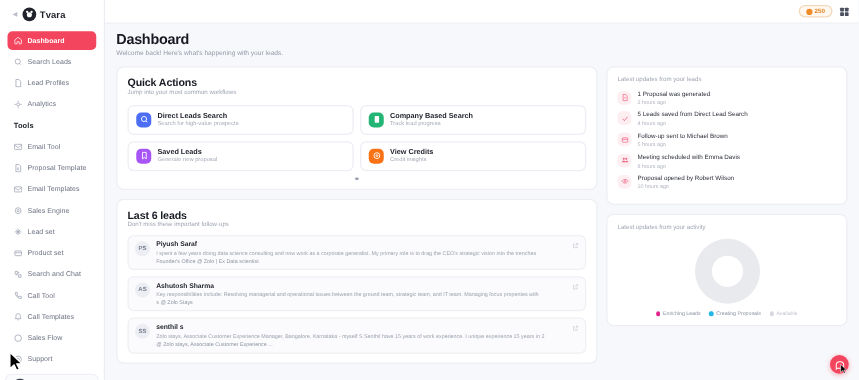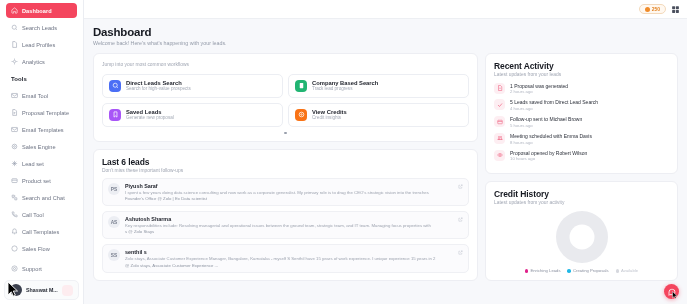--- a/index.html
+++ b/index.html
@@ -181,20 +181,31 @@
   .fab svg { width: 8px; height: 8px; color: #fff; }
   .fab-cursor { position:absolute; right: 0px; bottom: 0px; width: 13px; height: 15px; }
 </style>
 </head>
 <body>
 
 <div class="app">
 
   <aside class="sidebar">
 
+    <div class="brand">
+      <span class="brand-chevron">◀</span>
+      <span class="brand-logo">
+        <svg viewBox="0 0 24 24" fill="#fff">
+            <circle cx="12" cy="13" r="7"></circle>
+            <circle cx="6" cy="5" r="3.2"></circle>
+            <circle cx="18" cy="5" r="3.2"></circle>
+          </svg>
+      </span>
+      <span class="brand-name">Tvara</span>
+    </div>
 
     <nav class="nav">
       <div class="nav-item active">
         <span class="ico">
           <svg viewBox="0 0 24 24" fill="none" stroke="currentColor" stroke-width="2">
               <path d="M3 10l9-7 9 7v10a1 1 0 0 1-1 1h-5v-6H9v6H4a1 1 0 0 1-1-1z"></path>
             </svg>
         </span>
         <span class="nav-label">Dashboard</span>
       </div>
@@ -369,20 +380,21 @@
 
     <div class="content">
       <h1 class="page-title">Dashboard</h1>
       <div class="page-sub">Welcome back! Here's what's happening with your leads.</div>
 
       <div class="grid">
 
         <div class="col-left">
 
           <section class="card">
+            <div class="card-title">Quick Actions</div>
             <div class="card-sub">Jump into your most common workflows</div>
             <div class="qa-grid">
 
               <div class="qa-item">
                 <span class="qa-icon" style="background:#4b6ef5">
                   <svg viewBox="0 0 24 24" fill="none" stroke="currentColor" stroke-width="2.5">
                       <circle cx="11" cy="11" r="7"></circle>
                       <path d="M20 20l-3.5-3.5"></path>
                     </svg>
                 </span>
@@ -479,21 +491,20 @@
                     <path d="M14 4h6v6M20 4l-9 9M18 14v6H4V6h6"></path>
                   </svg>
               </span>
             </div>
           </section>
         </div>
 
         <div class="col-right">
 
           <section class="card">
-            <div class="card-title">Recent Activity</div>
             <div class="card-sub">Latest updates from your leads</div>
             <div class="act-list">
 
               <div class="act-row">
                 <span class="act-ic">
                     <svg viewBox="0 0 24 24" fill="none" stroke="currentColor" stroke-width="2.2">
                       <path d="M6 2h8l5 5v15H6z"></path>
                       <path d="M9 13h6"></path>
                     </svg>
                   </span>
@@ -553,21 +564,20 @@
                 <span style="display: block;">
                   <span class="act-text" style="display: block;">Proposal opened by Robert Wilson</span>
                   <span class="act-time" style="display: block;">10 hours ago</span>
                 </span>
               </div>
 
             </div>
           </section>
 
           <section class="card">
-            <div class="card-title">Credit History</div>
             <div class="card-sub">Latest updates from your activity</div>
             <div class="donut-wrap">
               <div class="donut"></div>
             </div>
             <div class="legend">
               <span class="leg">
                 <span class="leg-sw" style="background:#e0218a"></span>
                 <span class="leg-txt">Enriching Leads</span>
               </span>
               <span class="leg">

